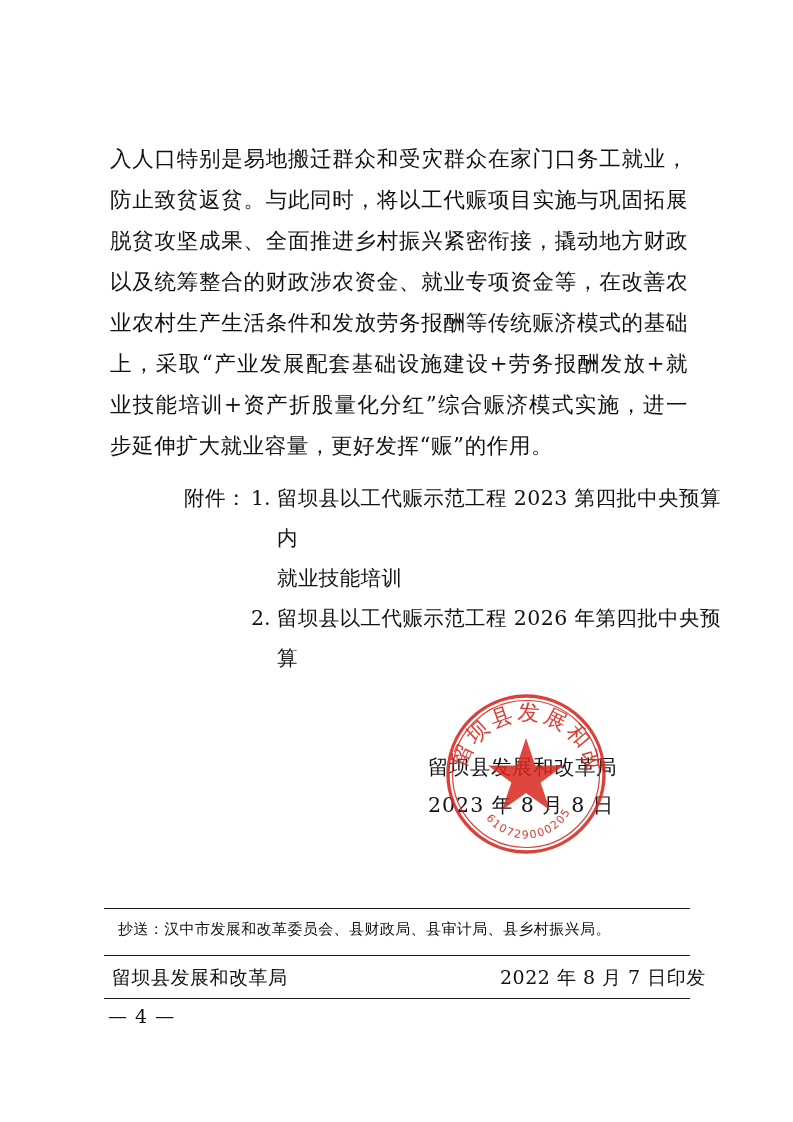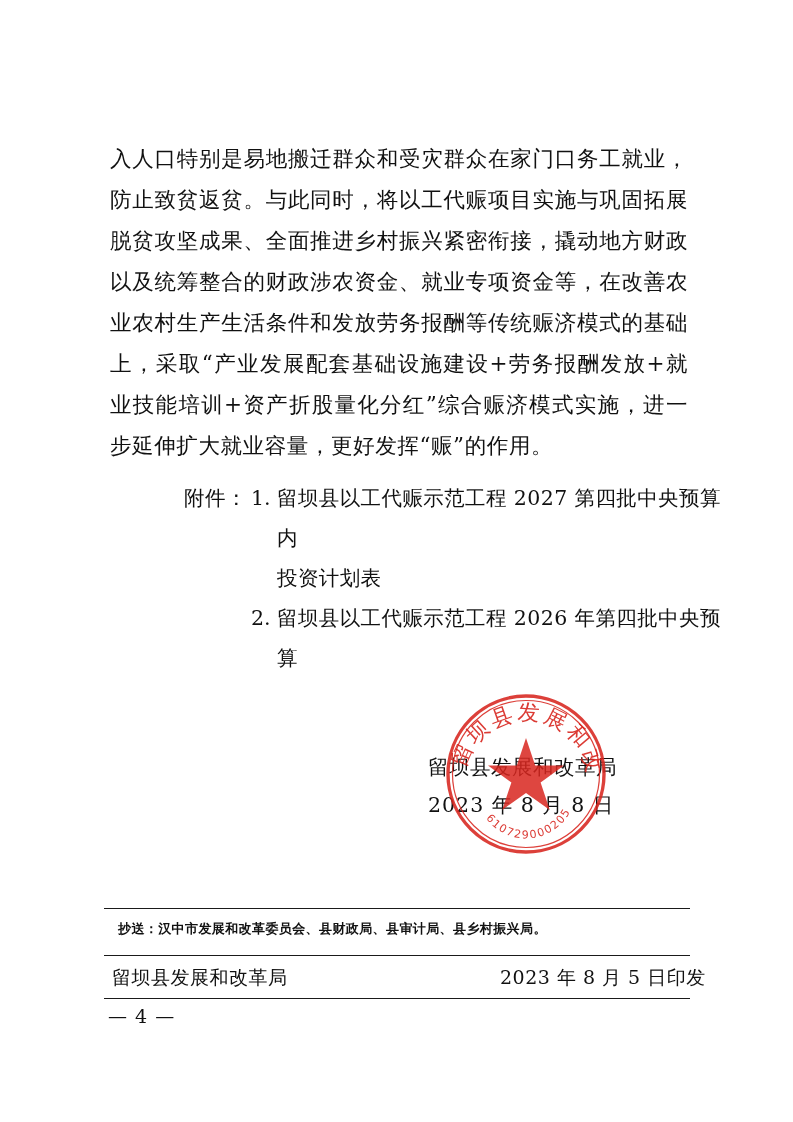--- a/index.html
+++ b/index.html
@@ -111,23 +111,22 @@
     border-top: 1px solid #1a1a1a;
   }
   .rule-1 { top: 908px; }
   .rule-2 { top: 955px; }
   .rule-3 { top: 998px; }
 
   .cc-line {
     position: absolute;
     left: 118px;
     top: 920px;
-    font-size: 13px;
+    font-size: 15px;
     letter-spacing: 0.4px;
-    font-weight: bold;
   }
   .issuer {
     position: absolute;
     left: 112px;
     top: 965px;
     font-size: 19px;
     letter-spacing: 0.5px;
   }
   .issue-date {
     position: absolute;
@@ -154,23 +153,23 @@
   </div>
 
   <div class="attach-block">
     <div class="attach-head">
       <div class="attach-label">附件：</div>
       <div class="attach-list">
 
         <div>
           <div class="attach-item">
             <span class="attach-num">1.</span>
-            <span class="attach-text">留坝县以工代赈示范工程 2027 第四批中央预算内</span>
+            <span class="attach-text">留坝县以工代赈示范工程 2023 第四批中央预算内</span>
           </div>
-          <div class="attach-cont">投资计划表</div>
+          <div class="attach-cont">就业技能培训</div>
         </div>
 
         <div>
           <div class="attach-item">
             <span class="attach-num">2.</span>
             <span class="attach-text">留坝县以工代赈示范工程 2026 年第四批中央预算</span>
           </div>
         </div>
 
       </div>
@@ -206,16 +205,16 @@
 
   <div class="footer-rule rule-1"></div>
   <div class="footer-rule rule-2"></div>
   <div class="footer-rule rule-3"></div>
 
   <div class="cc-line">
     <span>抄送：</span><span>汉中市发展和改革委员会、县财政局、县审计局、县乡村振兴局。</span>
   </div>
 
   <div class="issuer">留坝县发展和改革局</div>
-  <div class="issue-date">2023 年 8 月 5 日印发</div>
+  <div class="issue-date">2022 年 8 月 7 日印发</div>
   <div class="page-num">— 4 —</div>
 
 </div>
 
 </body></html>

